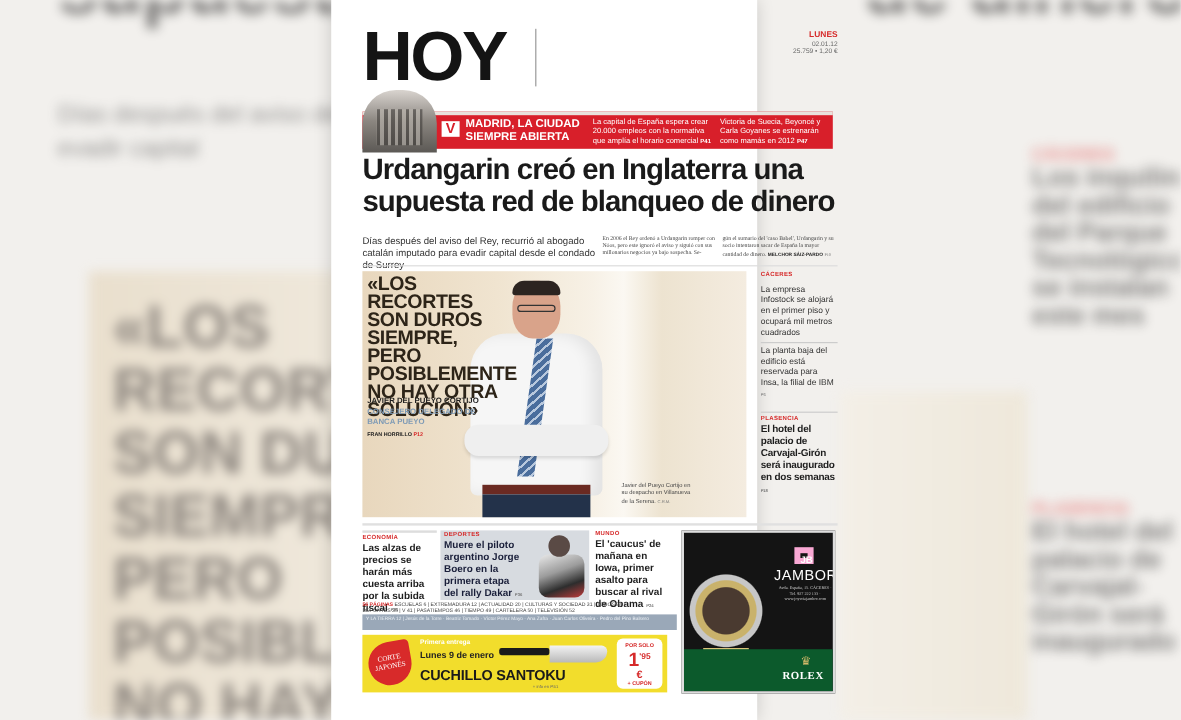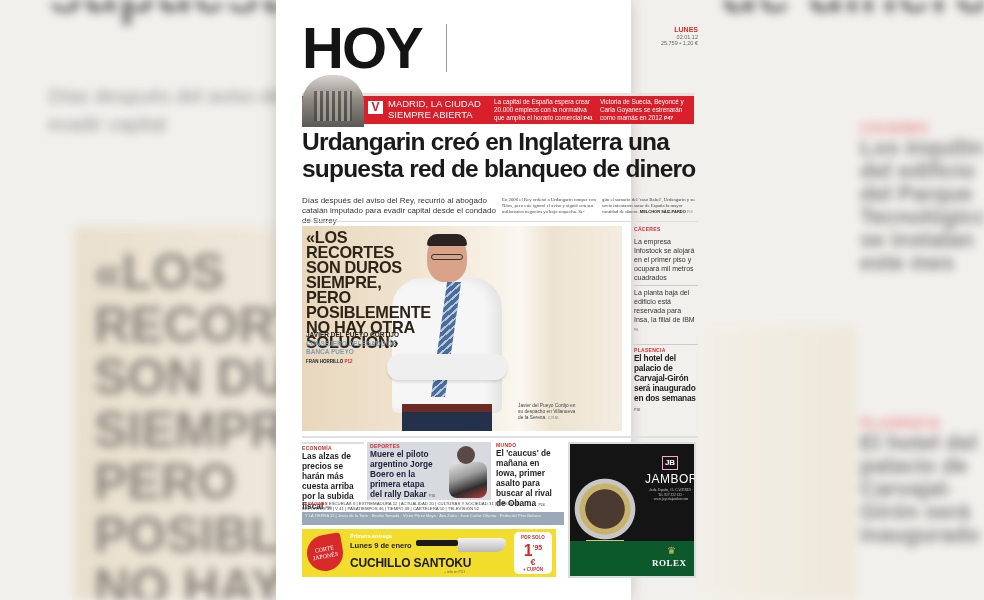--- a/index.html
+++ b/index.html
@@ -31,21 +31,21 @@
   .tagline .t2 { font-size: 7.5px; letter-spacing: 1.2px; color: #444; line-height: 9px; border-bottom: 1px solid #aaa; padding: 2px 0; }
   .tagline .t3 { font-size: 5.5px; font-weight: bold; letter-spacing: 0.6px; color: #222; line-height: 8px; border-bottom: 1px solid #aaa; padding: 1px 0 2px; }
   .dateinfo { position: absolute; right: 0; top: 4px; text-align: right; }
   .dateinfo .day { font-size: 7px; font-weight: bold; color: #d62a2a; line-height: 8px; }
   .dateinfo .d2 { font-size: 5.5px; color: #666; line-height: 6px; }
 
   .promo { position: absolute; left: 26px; top: 93px; width: 392px; height: 31px; background: #d81f2a; border-top: 3px solid #e9e1dc; }
   .promo-img { position: absolute; left: 0; top: -21px; width: 62px; height: 52px; background: linear-gradient(180deg, #d9d4cf 0%, #8b8680 50%, #5c5955 100%); border-radius: 28px 28px 0 0; }
   .promo-img::before { content: ""; position: absolute; left: 12px; top: 16px; width: 38px; height: 30px; background: repeating-linear-gradient(90deg, #3f3c39 0 3px, #b9b4ad 3px 6px); opacity: 0.6; }
   .promo-v { position: absolute; left: 66px; top: 5px; width: 15px; height: 13px; background: #fff; color: #d81f2a; font-weight: bold; font-size: 12px; line-height: 13px; text-align: center; }
-  .promo-title { position: absolute; left: 86px; top: 2px; width: 105px; color: #fff; font-size: 9.5px; font-weight: normal; line-height: 11px; }
+  .promo-title { position: absolute; left: 86px; top: 2px; width: 105px; color: #fff; font-size: 9.5px; font-weight: bold; line-height: 11px; }
   .promo-t2 { position: absolute; left: 192px; top: 2px; width: 100px; color: #fff; font-size: 6.3px; line-height: 8px; }
   .promo-t3 { position: absolute; left: 298px; top: 2px; width: 95px; color: #fff; font-size: 6.3px; line-height: 8px; }
   .pref { font-weight: bold; font-size: 5px; }
 
   .headline { position: absolute; left: 26px; top: 128px; width: 396px; font-size: 24.5px; font-weight: bold; color: #1a1a1a; line-height: 27px; letter-spacing: -0.8px; }
 
   .deck { position: absolute; left: 26px; top: 196px; width: 195px; font-size: 8px; color: #333; line-height: 10px; }
   .lede1 { position: absolute; left: 226px; top: 197px; width: 95px; font-family: "Liberation Serif", serif; font-size: 4.8px; line-height: 6px; color: #444; }
   .lede2 { position: absolute; left: 326px; top: 197px; width: 95px; font-family: "Liberation Serif", serif; font-size: 4.8px; line-height: 6px; color: #444; }
   .byline { font-family: "Liberation Sans", sans-serif; font-weight: bold; font-size: 4px; color: #222; }
@@ -103,21 +103,21 @@
   .knife-blade { position: absolute; left: 156px; top: 9px; width: 48px; height: 14px; background: linear-gradient(180deg, #f3f3f3, #b9b9b9); border-radius: 0 12px 24px 0; }
   .price { position: absolute; left: 212px; top: 3px; width: 38px; height: 42px; background: #fff; border-radius: 5px; text-align: center; }
   .price .p1 { font-size: 4.5px; font-weight: bold; color: #d62a2a; margin-top: 3px; }
   .price .p2 { font-size: 16px; font-weight: bold; color: #d62a2a; line-height: 15px; }
   .price .p2 sup { font-size: 7px; }
   .price .p3 { font-size: 4.5px; font-weight: bold; color: #d62a2a; }
 
   .rolex-ad { position: absolute; left: 292px; top: 442px; width: 128px; height: 136px; background: #141414; border: 2px solid #ddd; overflow: hidden; }
   .watch { position: absolute; left: 2px; top: 30px; width: 66px; height: 70px; border-radius: 50%; background: radial-gradient(circle, #4a3a30 0 40%, #c9b26b 42% 52%, #c7c7c7 54% 62%, transparent 64%); }
   .bracelet { position: absolute; left: 16px; top: 96px; width: 38px; height: 40px; background: repeating-linear-gradient(180deg, #d8c47a 0 8px, #909090 8px 12px); }
-  .jb-logo { position: absolute; left: 92px; top: 12px; width: 16px; height: 14px; border: 1px solid #f9a8d4; color: #fff; font-size: 8px; font-weight: bold; text-align: center; line-height: 12px; }
+  .jb-logo { position: absolute; left: 92px; top: 12px; width: 16px; height: 14px; border: 5px solid #f9a8d4; color: #fff; font-size: 8px; font-weight: bold; text-align: center; line-height: 12px; }
   .jambor { position: absolute; left: 75px; top: 28px; color: #fff; font-size: 12px; letter-spacing: 0.5px; text-align: center; }
   .jambor-addr { position: absolute; left: 76px; top: 44px; width: 50px; color: #ccc; font-size: 3.5px; line-height: 4.5px; text-align: center; font-family: "Liberation Serif", serif; }
   .rolex-band { position: absolute; left: 0; top: 97px; width: 124px; height: 35px; background: #0c5a2c; }
   .crown { position: absolute; left: 97px; top: 101px; color: #d4b96a; font-size: 10px; }
   .rolex-name { position: absolute; left: 82px; top: 114px; color: #fff; font-family: "Liberation Serif", serif; font-size: 9px; font-weight: bold; letter-spacing: 0.5px; }
 </style>
 </head>
 <body>
 
 <div class="bg bg-left">

